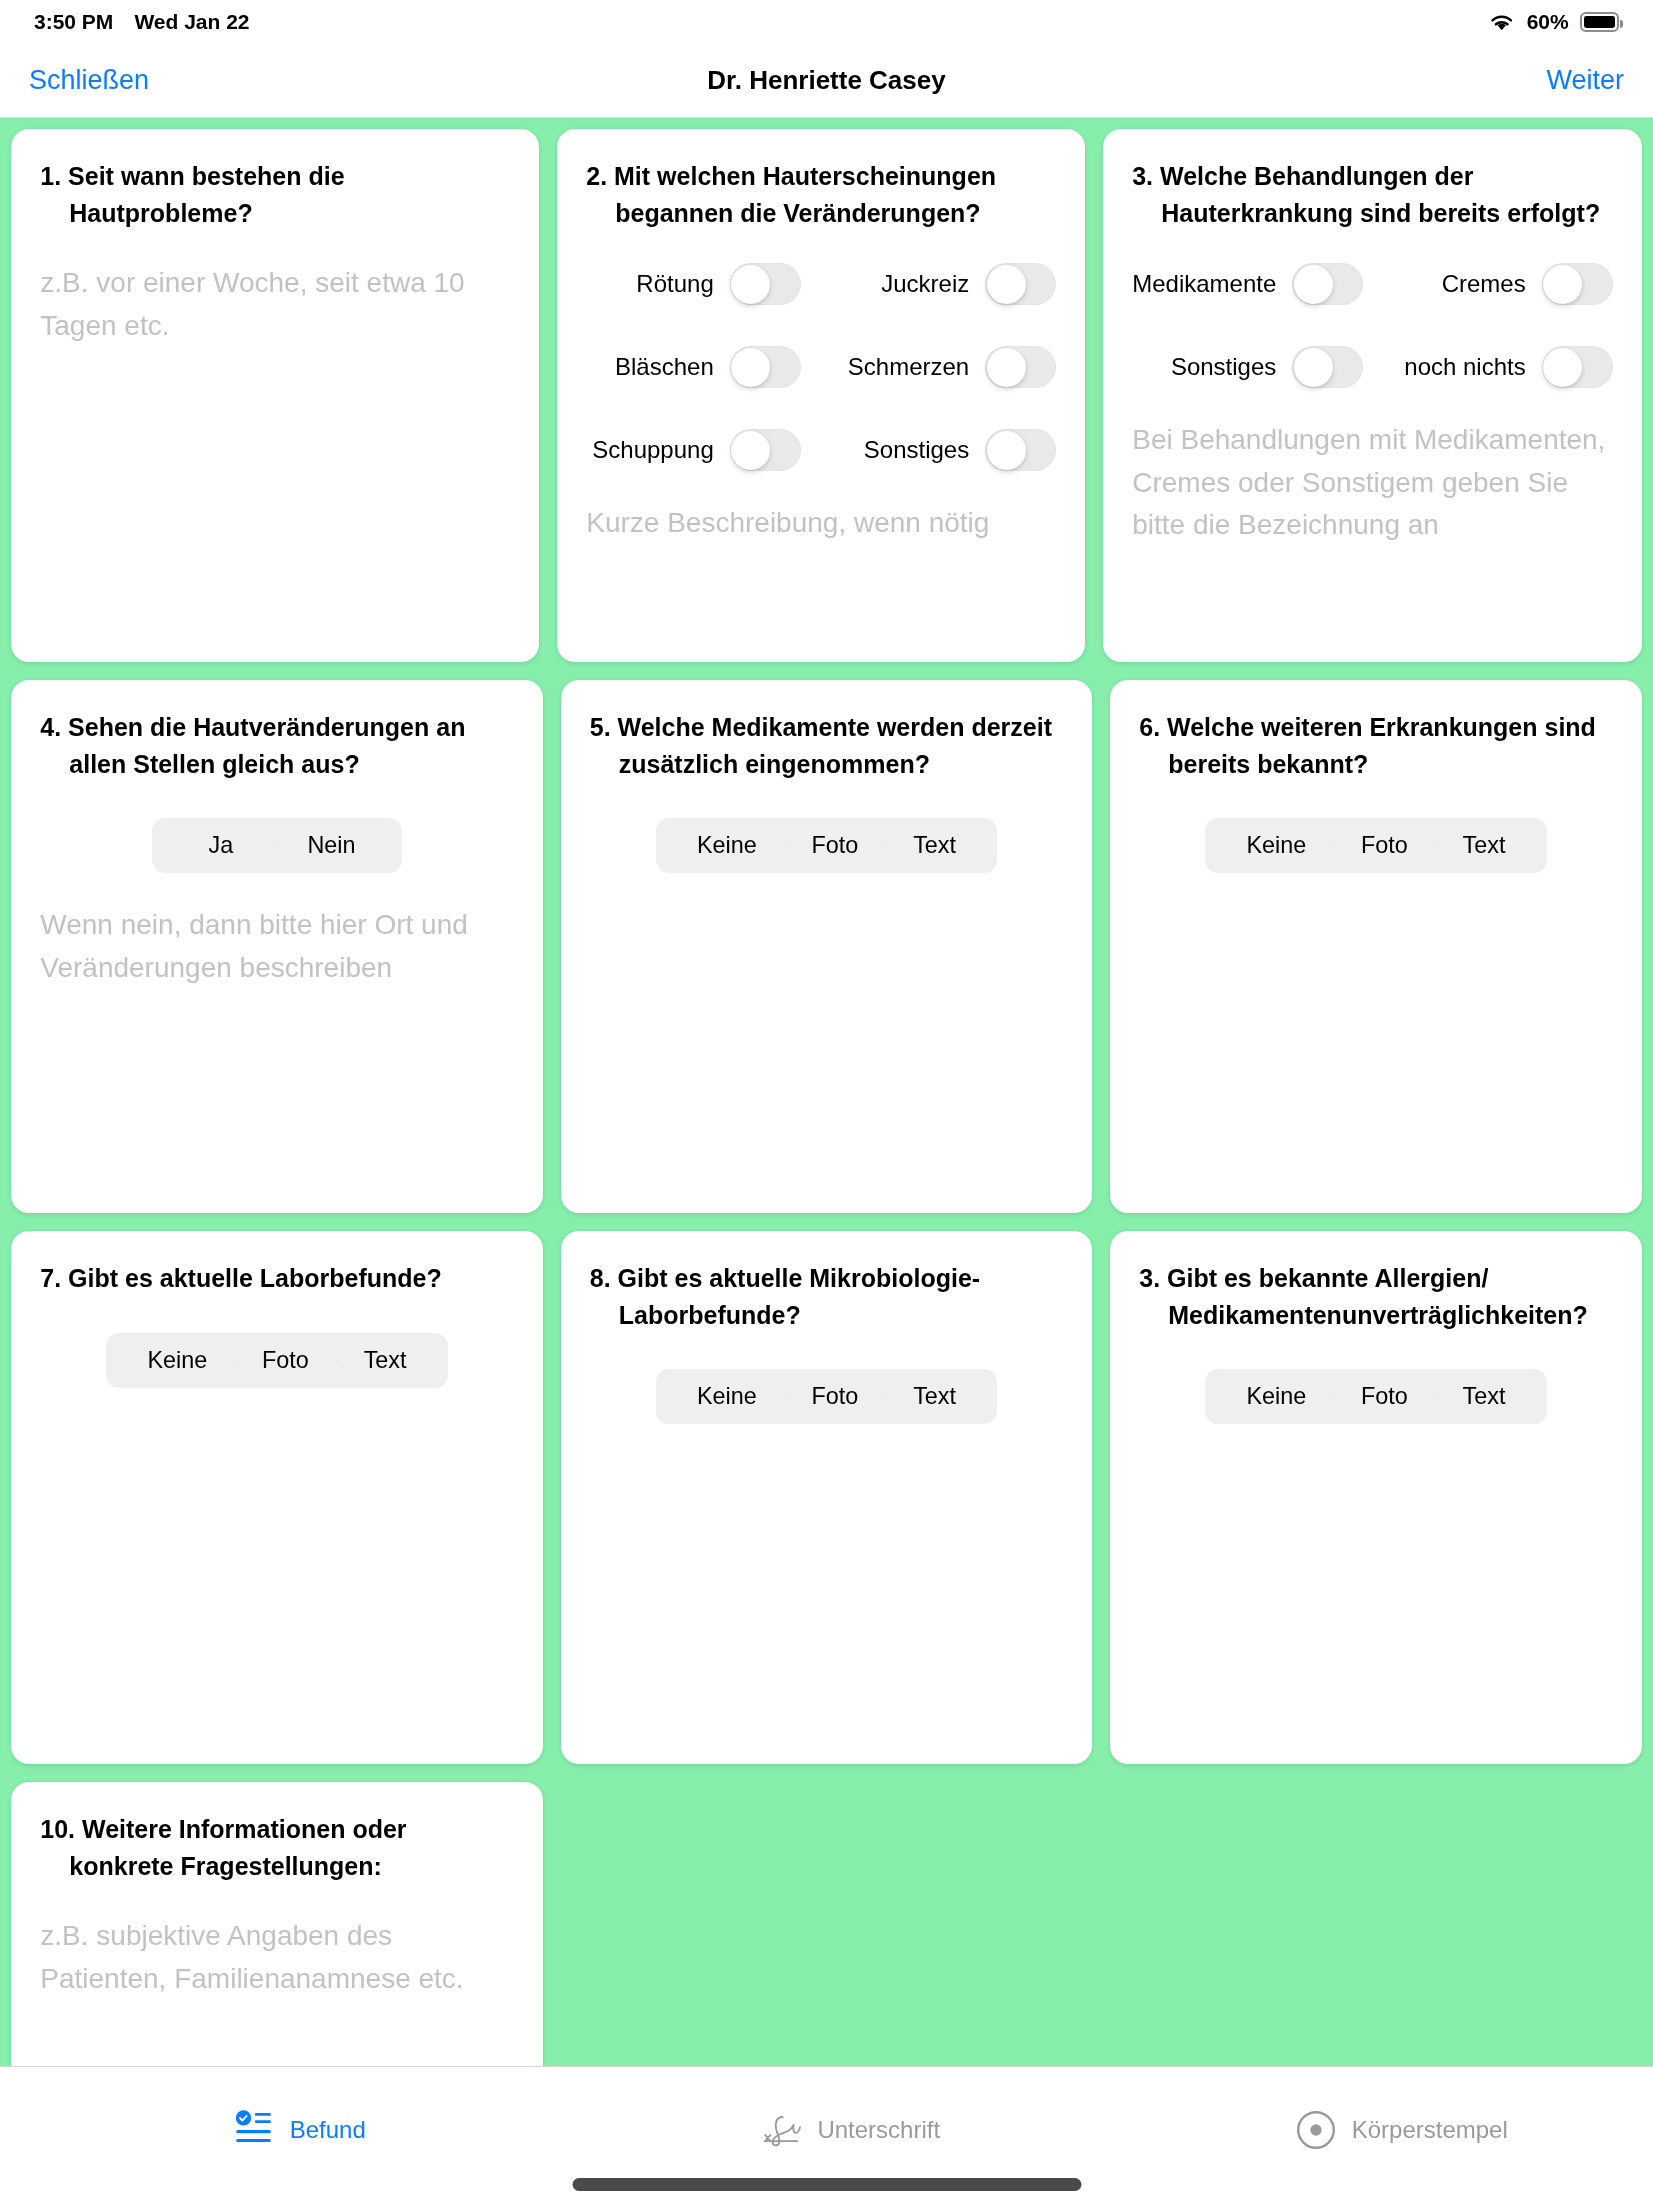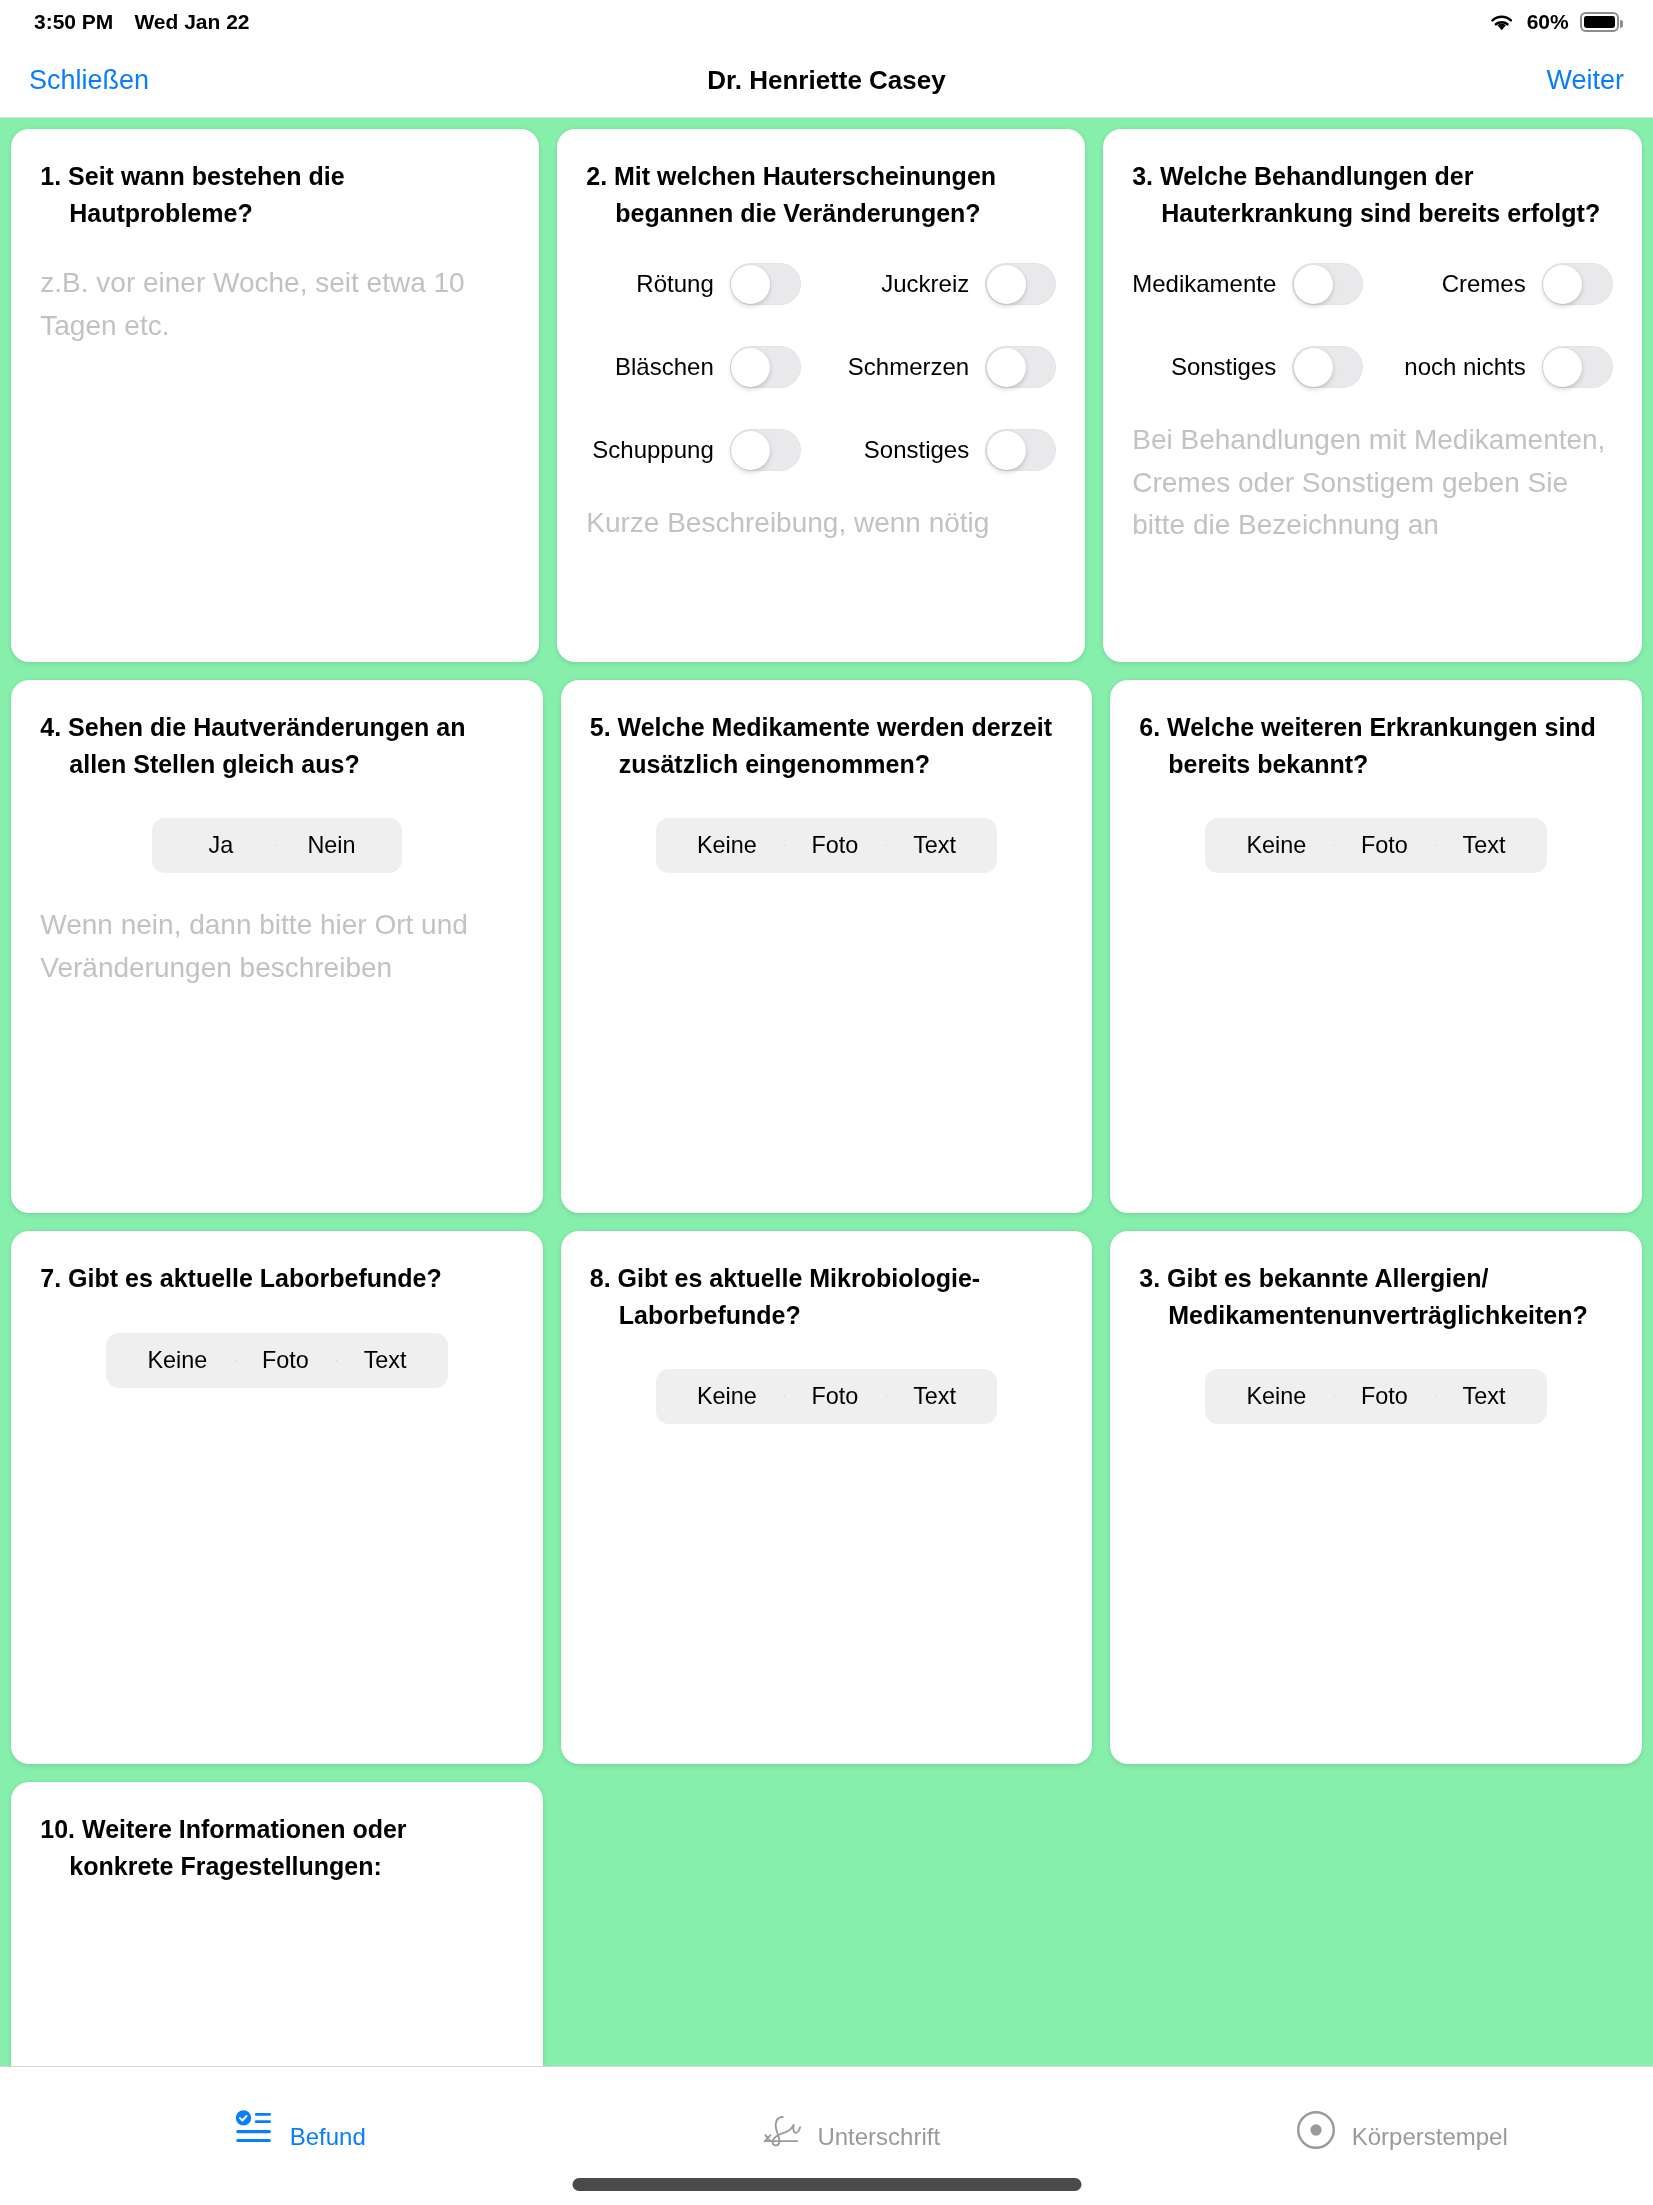--- a/index.html
+++ b/index.html
@@ -194,21 +194,21 @@
     height: 139px;
     background: #ffffff;
     border-top: 0.8px solid #d6d6d6;
     display: flex;
     align-items: flex-start;
     position: relative;
   }
   .tab {
     flex: 1;
     display: flex;
-    align-items: flex-end;
+    align-items: center;
     justify-content: center;
     gap: 14.5px;
     padding-top: 42px;
     cursor: pointer;
     padding-left: 48px;
   }
   .tab-label { font-size: 24px; color: #9a9a9e; }
   .tab.active .tab-label { color: #0a7cff; }
   .tab-icon { width: 42px; height: 42px; display: block; }
   .home-indicator {
@@ -408,20 +408,21 @@
           <button class="seg-item">Text</button>
         </div>
       </div>
     </div>
 
   </div>
 
   <div class="grid row4">
     <div class="card">
       <div class="q-title">10. Weitere Informationen oder konkrete Fragestellungen:</div>
+      <div class="q-placeholder">z.B. subjektive Angaben des Patienten, Familienanamnese etc.</div>
     </div>
   </div>
 
 </div>
 
 <div class="tabbar">
 
   <div class="tab active">
     <span class="tab-icon">
       <svg class="tab-icon" viewBox="0 0 52 52">

